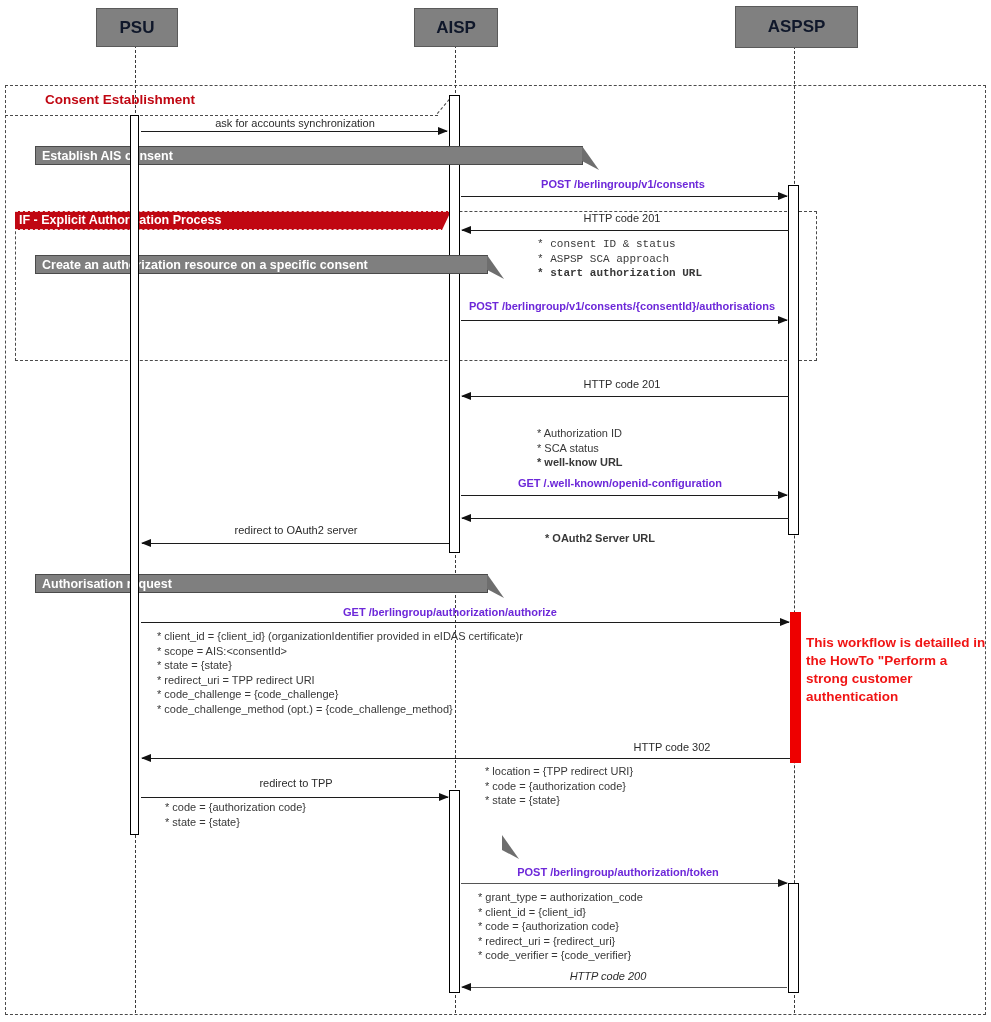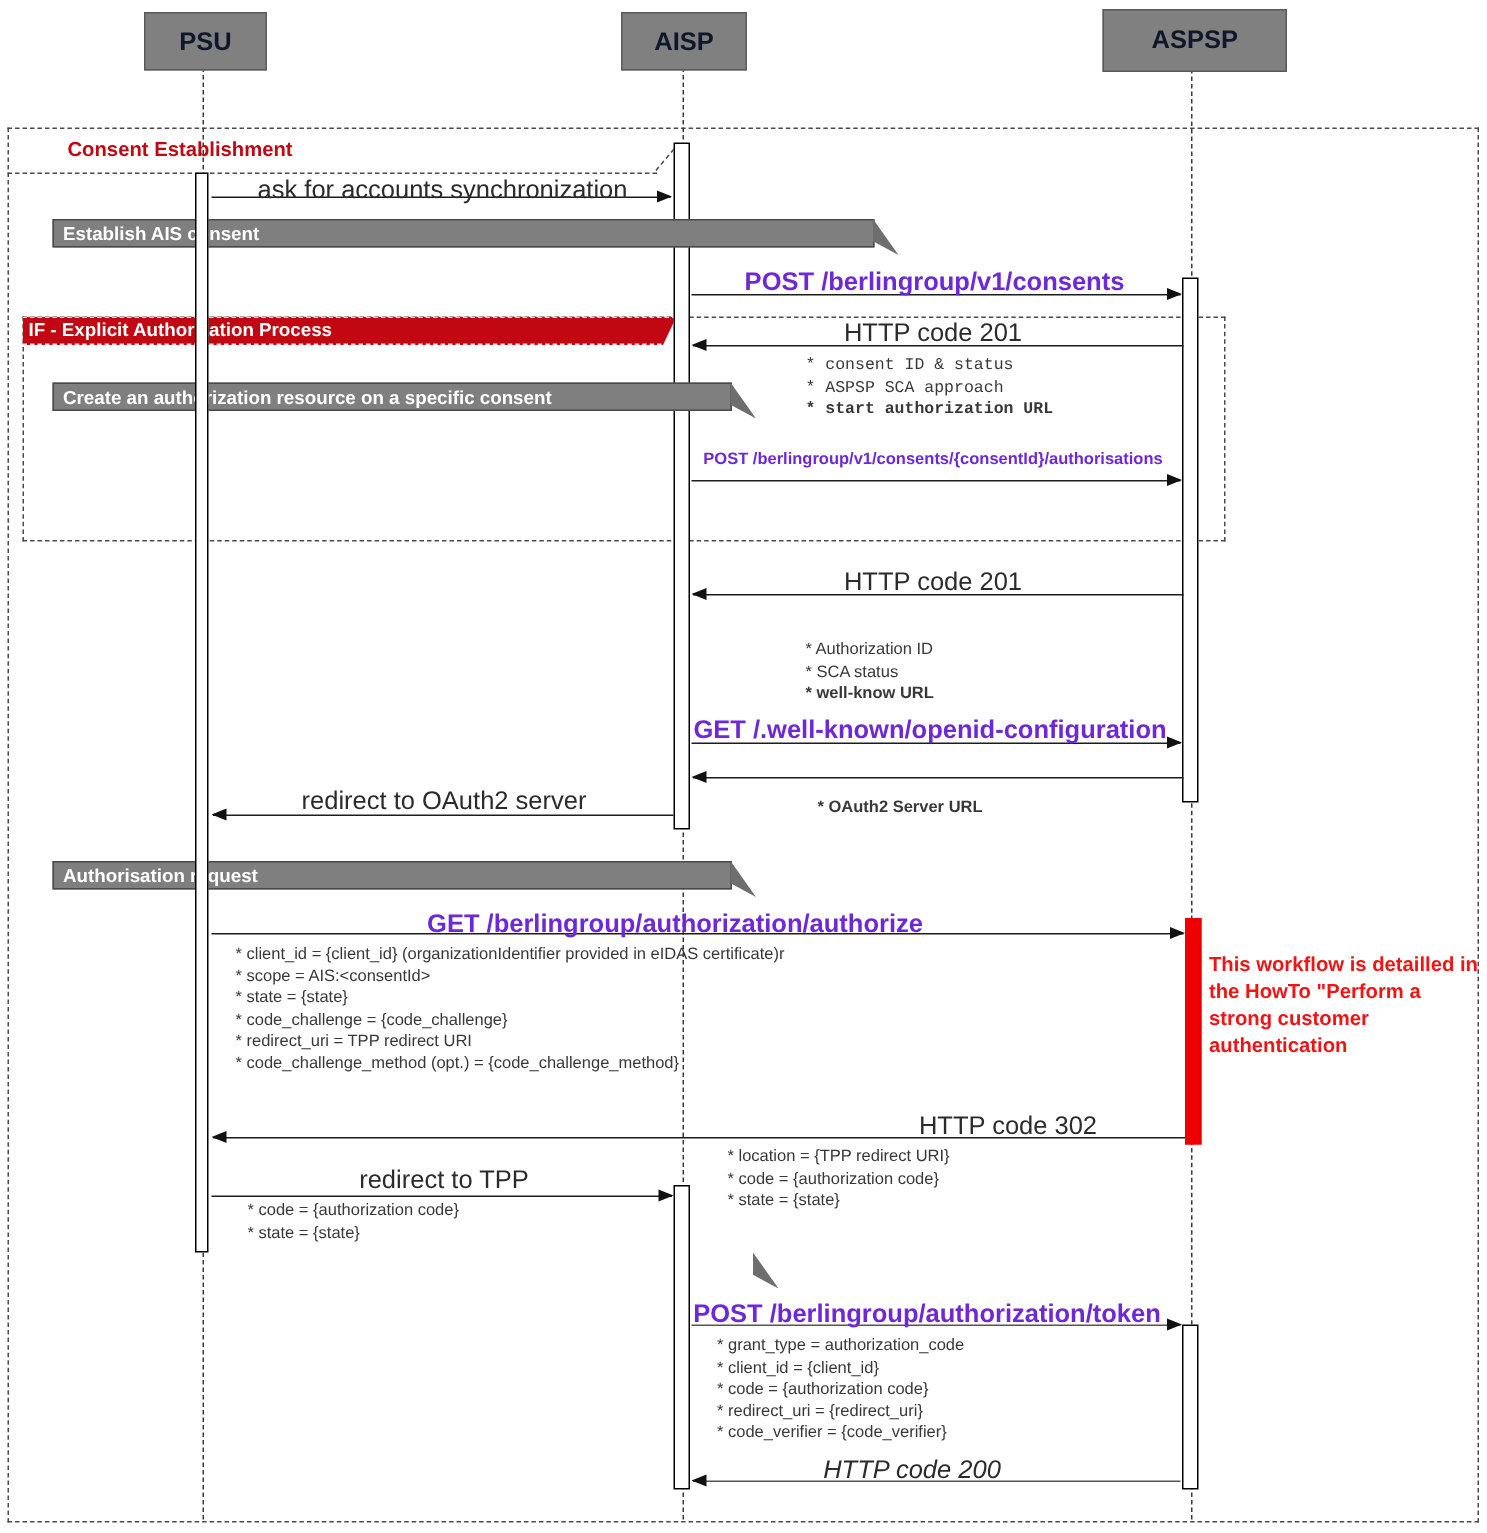--- a/index.html
+++ b/index.html
@@ -43,21 +43,21 @@
   .arrow.gray{border-top-color:#555;}
   .head-r{position:absolute;right:-1px;top:-5.5px;width:0;height:0;
           border-left:10px solid #111;border-top:4.5px solid transparent;
           border-bottom:4.5px solid transparent;}
   .head-l{position:absolute;left:-1px;top:-5.5px;width:0;height:0;
           border-right:10px solid #111;border-top:4.5px solid transparent;
           border-bottom:4.5px solid transparent;}
 
   
   .msg{position:absolute;transform:translateX(-50%);white-space:nowrap;
-       font-size:17px;color:#2b2b2b;z-index:5;}
+       font-size:11px;color:#2b2b2b;z-index:5;}
   .msg.red{color:#6d28d9;font-weight:bold;}
   .msg.small{font-size:11px;}
 
   
   .detail{position:absolute;font-size:11px;color:#383838;line-height:14.6px;
           white-space:nowrap;z-index:5;}
   .detail .b{font-weight:bold;}
 
   
   .note{position:absolute;color:#f01414;font-size:13.5px;line-height:18px;z-index:5;}
@@ -177,22 +177,22 @@
   </div>
 
   <div class="detail" style="left:545px;top:531px;">
     <div class="b">* OAuth2 Server URL</div>
   </div>
 
   <div class="detail" style="left:157px;top:629px;">
     <div>* client_id = {client_id} (organizationIdentifier provided in eIDAS certificate)r</div>
     <div>* scope = AIS:&lt;consentId&gt;</div>
     <div>* state = {state}</div>
+    <div>* redirect_uri = TPP redirect URI</div>
     <div>* code_challenge = {code_challenge}</div>
-    <div>* redirect_uri = TPP redirect URI</div>
     <div>* code_challenge_method (opt.) = {code_challenge_method}</div>
   </div>
 
   <div class="detail" style="left:485px;top:764px;">
     <div>* location = {TPP redirect URI}</div>
     <div>* code = {authorization code}</div>
     <div>* state = {state}</div>
   </div>
 
   <div class="detail" style="left:165px;top:800px;">

